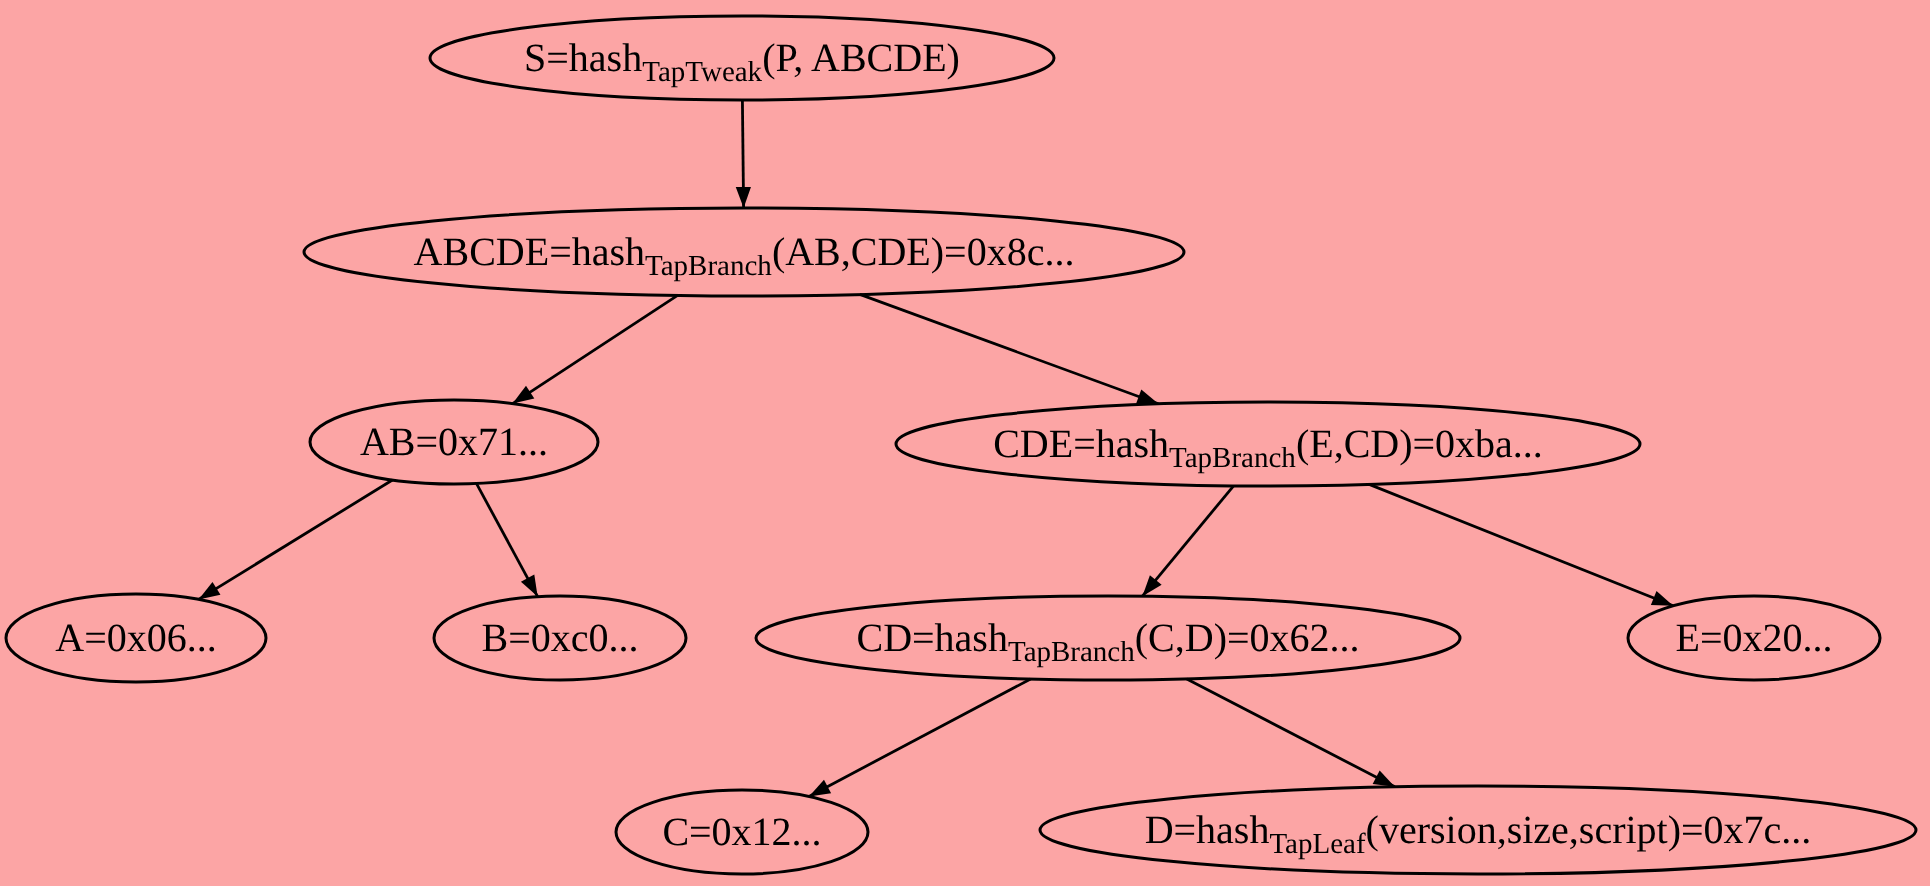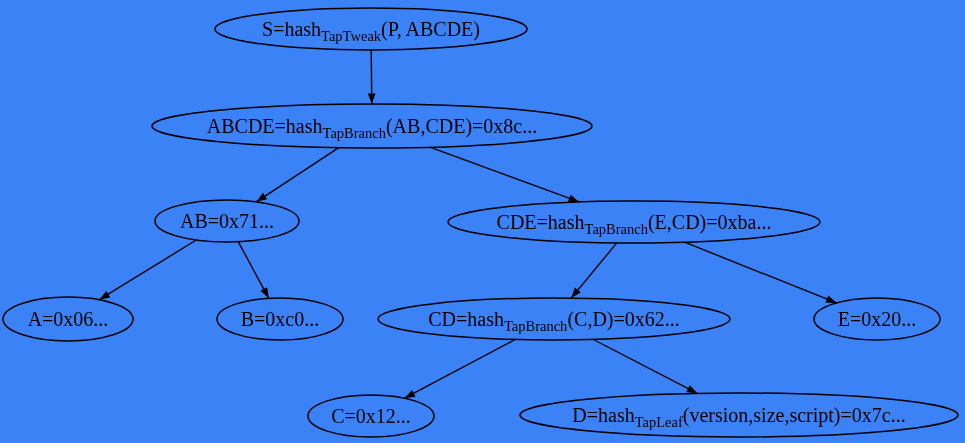--- a/index.html
+++ b/index.html
@@ -8,21 +8,21 @@
     background: #ffffff;
     width: 965px;
     height: 443px;
     overflow: hidden;
     font-family: "Liberation Serif", "DejaVu Serif", serif;
   }
   .canvas-wrap {
     position: relative;
     width: 965px;
     height: 443px;
-    background: #3b82f6;
+    background: #fca5a5;
   }
   svg {
     display: block;
   }
   .node-ellipse {
     fill: none;
     stroke-width: 1.5px;
   }
   .edge-line {
     stroke-width: 1.4px;

